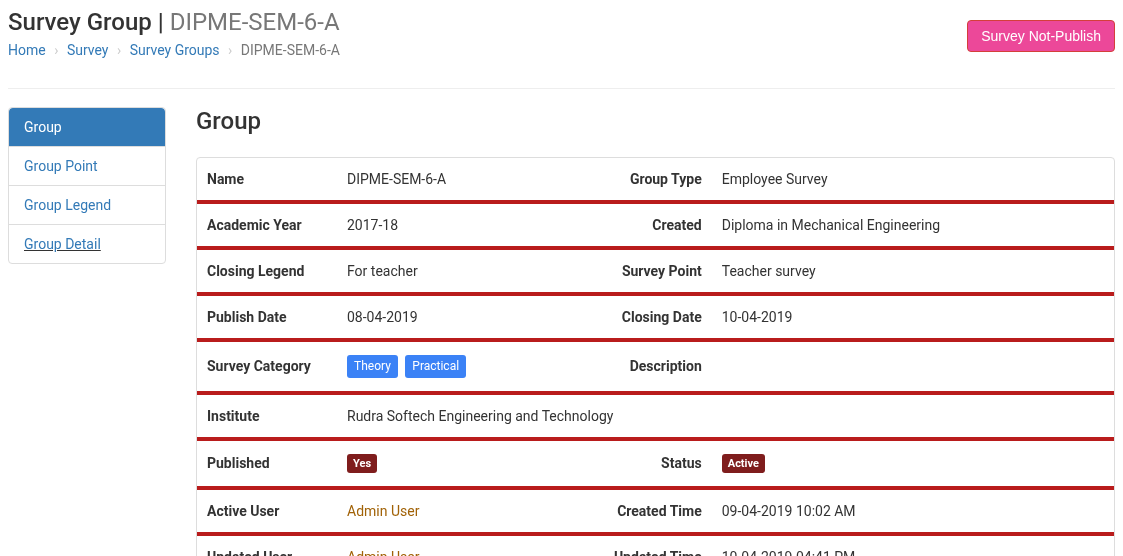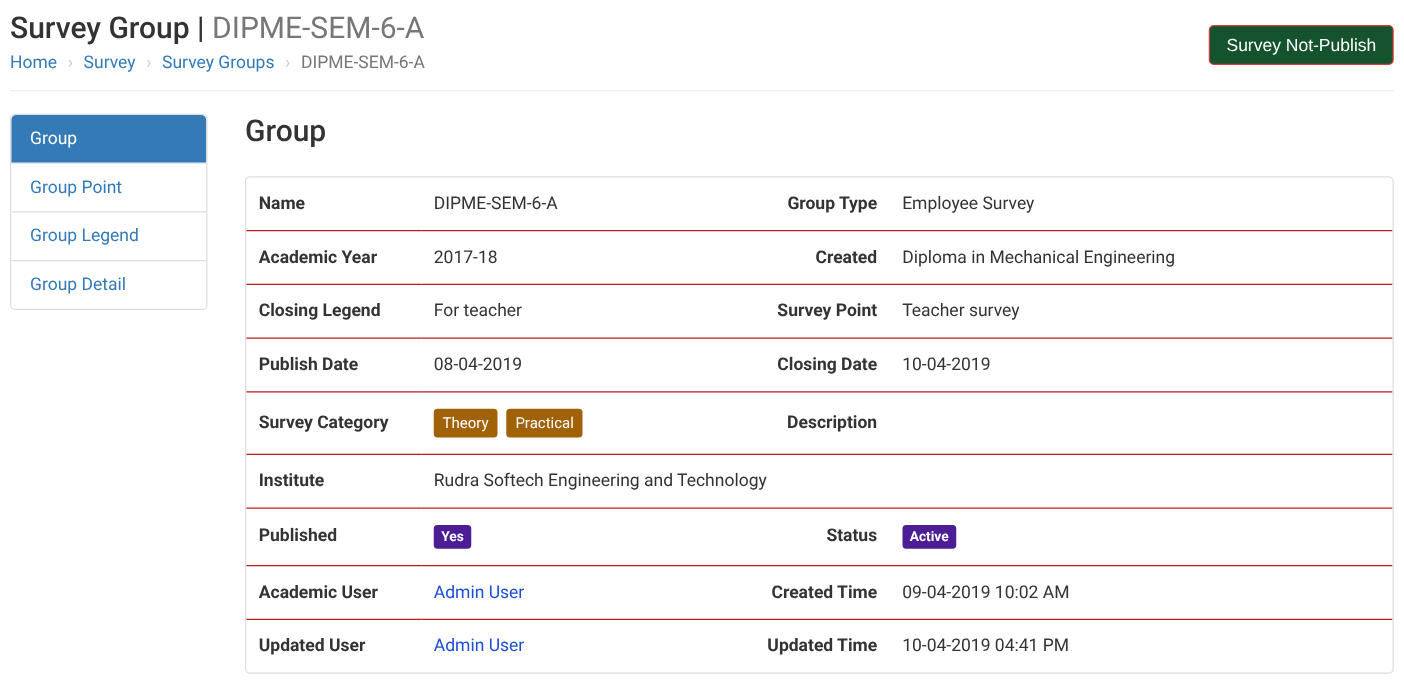--- a/index.html
+++ b/index.html
@@ -7,21 +7,21 @@
     font-family: -apple-system, BlinkMacSystemFont, "Segoe UI", Roboto, "Helvetica Neue", Arial, sans-serif;
     font-size: 14px;
     color: #333;
     background: #fff;
     padding: 8px;
   }
   .page-header {
     display: flex;
     align-items: flex-start;
     justify-content: space-between;
-    padding: 0 0 14px 0;
+    padding: 0 0 30px 0;
     border-bottom: 1px solid #eee;
   }
   .title-block { }
   .page-title {
     font-size: 24px;
     font-weight: 500;
     color: #333;
     margin-bottom: 6px;
   }
   .page-title .sub {
@@ -34,21 +34,21 @@
     text-align: center;
   }
   .breadcrumb a {
     color: #337ab7;
     text-decoration: none;
   }
   .breadcrumb .sep { padding: 0 5px; color: #ccc; }
   .breadcrumb .current { color: #777; }
 
   .btn-danger {
-    background: #14532d;
+    background: #ec4899;
     color: #fff;
     border: 1px solid #d43f3a;
     border-radius: 4px;
     padding: 7px 13px;
     font-size: 14px;
     cursor: pointer;
     margin-top: 12px;
   }
 
   .layout {
@@ -62,21 +62,21 @@
   }
   .nav-pills {
     list-style: none;
     border: 1px solid #ddd;
     border-radius: 4px;
     overflow: hidden;
   }
   .nav-pills li {
     border-bottom: 1px solid #ddd;
   }
-  .nav-pills li:last-child { border-bottom: none; }
+  .nav-pills li:last-child { border-bottom: none; text-decoration: underline; }
   .nav-pills a {
     display: block;
     padding: 11px 15px;
     color: #337ab7;
     text-decoration: none;
     font-size: 14px;
   }
   .nav-pills a.active {
     background: #337ab7;
     color: #fff;
@@ -95,21 +95,21 @@
     border: 1px solid #ddd;
     border-radius: 4px;
     overflow: hidden;
   }
   table.detail {
     width: 100%;
     border-collapse: collapse;
   }
   table.detail td {
     padding: 13px 10px;
-    border-bottom: 1px solid #b91c1c;
+    border-bottom: 4px solid #b91c1c;
     vertical-align: middle;
     font-size:14px;
   }
   table.detail tr:last-child td { border-bottom: none; }
   td.lbl {
     font-weight: 700;
     width: 140px;
     color:#333;
   }
   td.lbl2 {
@@ -121,25 +121,25 @@
   td.val { color:#333; }
 
   .badge {
     display: inline-block;
     padding: 3px 7px;
     font-size: 12px;
     border-radius: 3px;
     color:#fff;
     line-height: 1.4;
   }
-  .badge-grey { background:#a16207; }
-  .badge-green { background:#4c1d95; font-size:11px; font-weight:700; padding:2px 6px; }
+  .badge-grey { background:#3b82f6; }
+  .badge-green { background:#7f1d1d; font-size:11px; font-weight:700; padding:2px 6px; }
   .badge + .badge { margin-left: 4px; }
 
-  a.link { color:#1d4ed8; text-decoration:none; }
+  a.link { color:#a16207; text-decoration:none; }
 </style>
 </head>
 <body>
 
 <div class="page-header">
   <div class="title-block">
     <h1 class="page-title">
       <span>Survey Group</span><span> | </span><span class="sub">DIPME-SEM-6-A</span>
     </h1>
     <div class="breadcrumb">
@@ -221,21 +221,21 @@
           <td class="lbl">Published</td>
           <td class="val">
             <span class="badge badge-green">Yes</span>
           </td>
           <td class="lbl2">Status</td>
           <td class="val">
             <span class="badge badge-green">Active</span>
           </td>
         </tr>
         <tr>
-          <td class="lbl">Academic User</td>
+          <td class="lbl">Active User</td>
           <td class="val">
             <a href="#" class="link">Admin User</a>
           </td>
           <td class="lbl2">Created Time</td>
           <td class="val">09-04-2019 10:02 AM</td>
         </tr>
         <tr>
           <td class="lbl">Updated User</td>
           <td class="val">
             <a href="#" class="link">Admin User</a>

